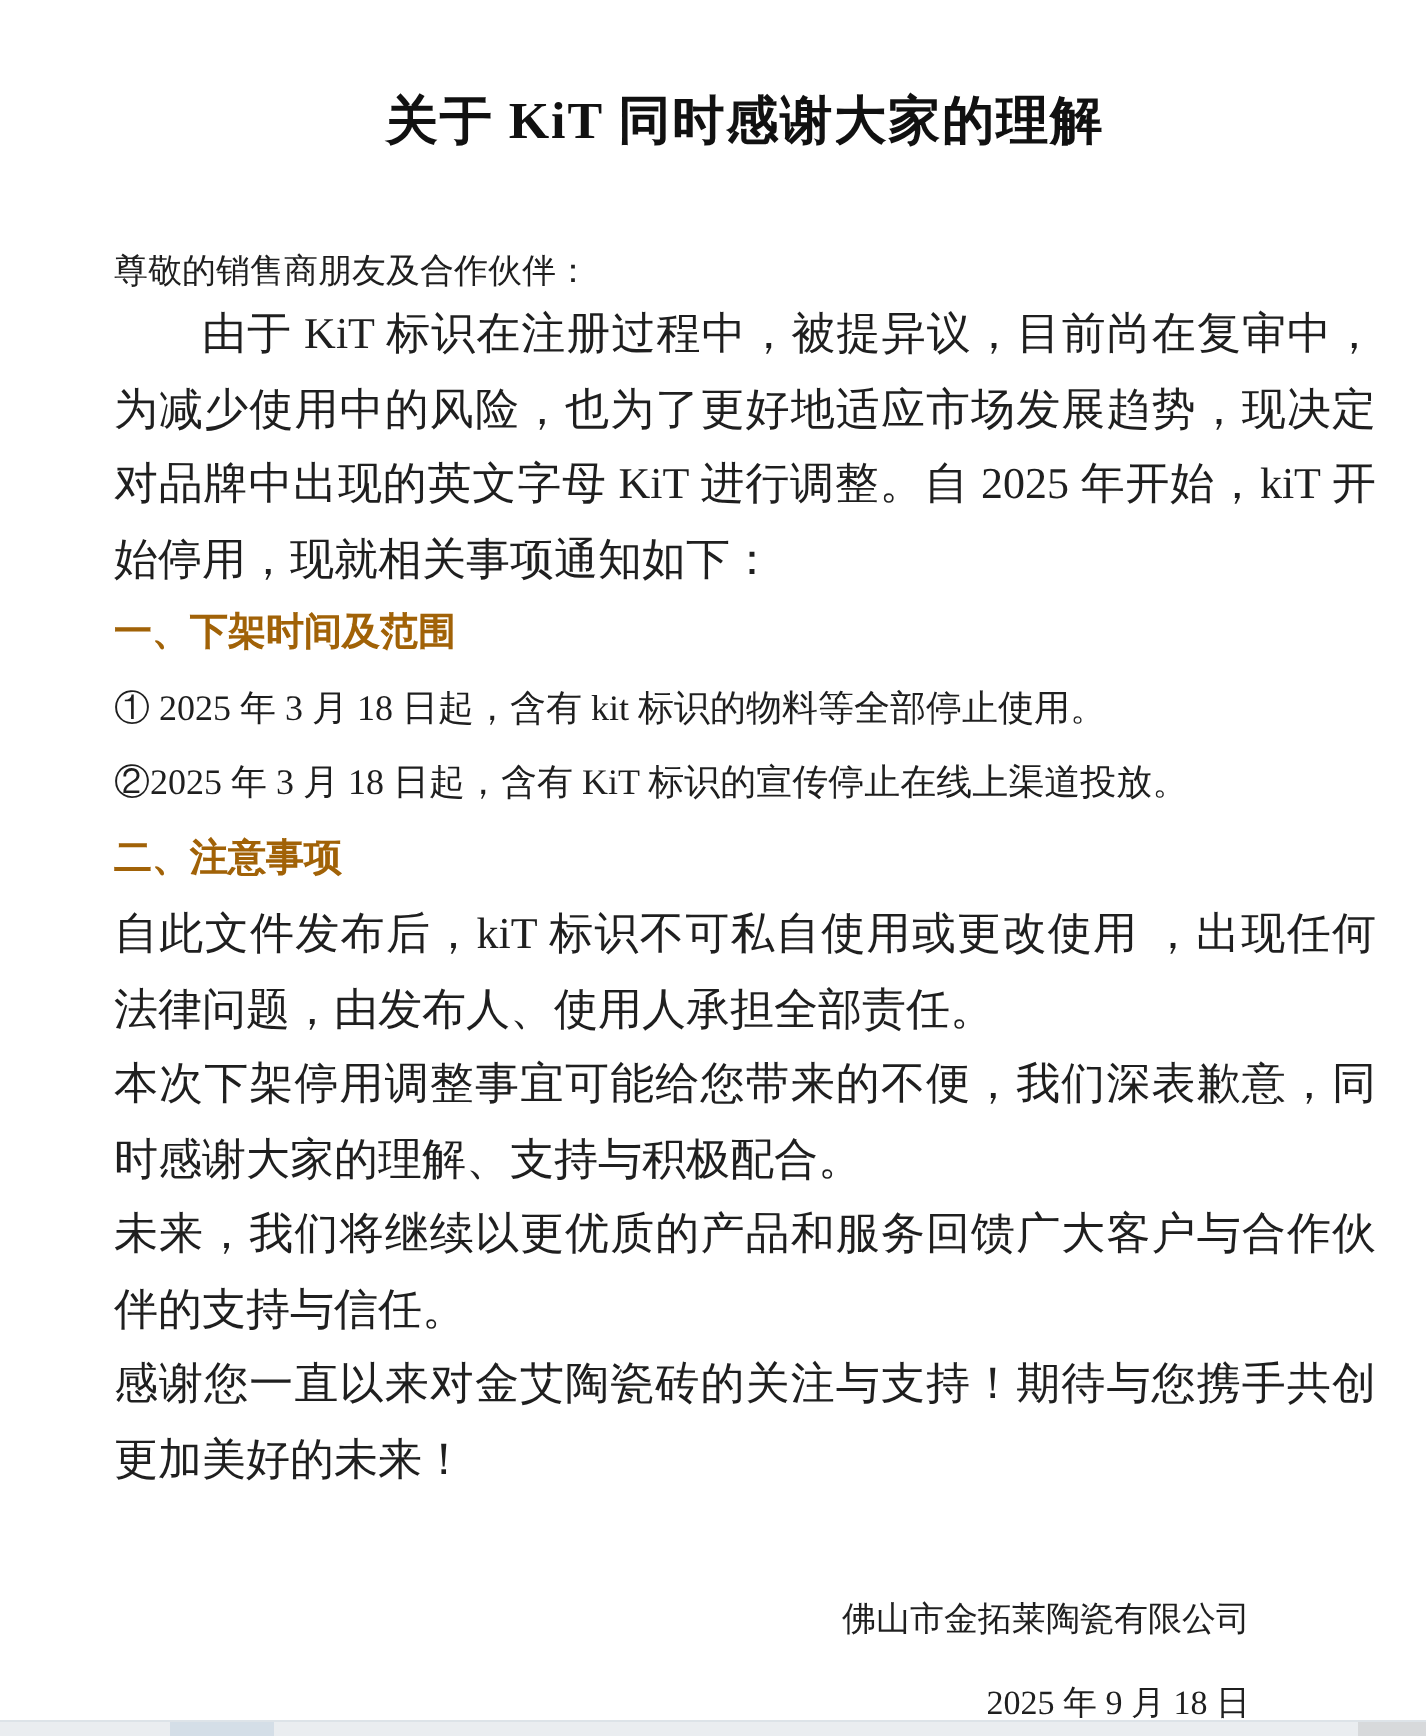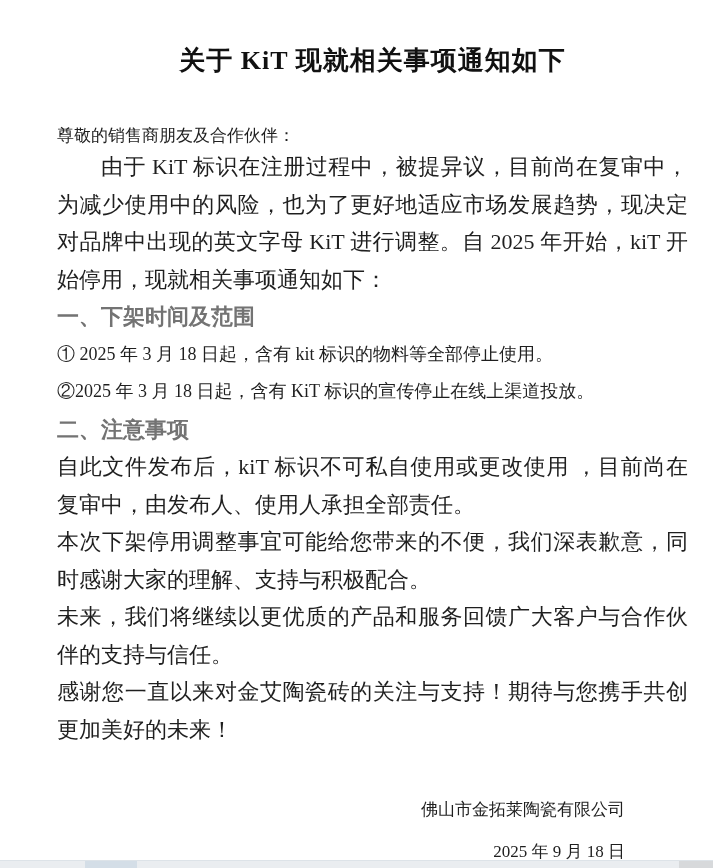--- a/index.html
+++ b/index.html
@@ -38,24 +38,24 @@
     font-size: 22px;
     line-height: 37.5px;
     text-align: justify;
   }
   p.indent {
     text-indent: 2em;
   }
   .sec-heading {
     margin: 0;
     font-family: "Liberation Sans", sans-serif;
-    font-size: 22px;
+    font-size: 19px;
     font-weight: bold;
     line-height: 37.5px;
-    color: #737373;
+    color: #a16207;
   }
   .list-item {
     margin: 0;
     font-size: 18px;
     line-height: 37.5px;
   }
   .signature-block {
     margin-top: 50px;
     text-align: right;
     padding-right: 63px;
@@ -98,35 +98,35 @@
     height: 7px;
     background: #d7d9db;
   }
 </style>
 </head>
 <body>
 
 <div class="page">
   <div class="content">
 
-    <div class="doc-title">关于 KiT 现就相关事项通知如下</div>
+    <div class="doc-title">关于 KiT 同时感谢大家的理解</div>
 
     <div class="salutation">尊敬的销售商朋友及合作伙伴：</div>
 
     <p class="body-par indent">由于 KiT 标识在注册过程中，被提异议，目前尚在复审中，为减少使用中的风险，也为了更好地适应市场发展趋势，现决定对品牌中出现的英文字母 KiT 进行调整。自 2025 年开始，kiT 开始停用，现就相关事项通知如下：</p>
 
     <p class="sec-heading">一、下架时间及范围</p>
 
     <p class="list-item">① 2025 年 3 月 18 日起，含有 kit 标识的物料等全部停止使用。</p>
 
     <p class="list-item">②2025 年 3 月 18 日起，含有 KiT 标识的宣传停止在线上渠道投放。</p>
 
     <p class="sec-heading">二、注意事项</p>
 
-    <p class="body-par">自此文件发布后，kiT 标识不可私自使用或更改使用 ，目前尚在复审中，由发布人、使用人承担全部责任。</p>
+    <p class="body-par">自此文件发布后，kiT 标识不可私自使用或更改使用 ，出现任何法律问题，由发布人、使用人承担全部责任。</p>
 
     <p class="body-par">本次下架停用调整事宜可能给您带来的不便，我们深表歉意，同时感谢大家的理解、支持与积极配合。</p>
 
     <p class="body-par">未来，我们将继续以更优质的产品和服务回馈广大客户与合作伙伴的支持与信任。</p>
 
     <p class="body-par">感谢您一直以来对金艾陶瓷砖的关注与支持！期待与您携手共创更加美好的未来！</p>
 
     <div class="signature-block">
       <div class="signature-inner">
         <div class="company-name">佛山市金拓莱陶瓷有限公司</div>

